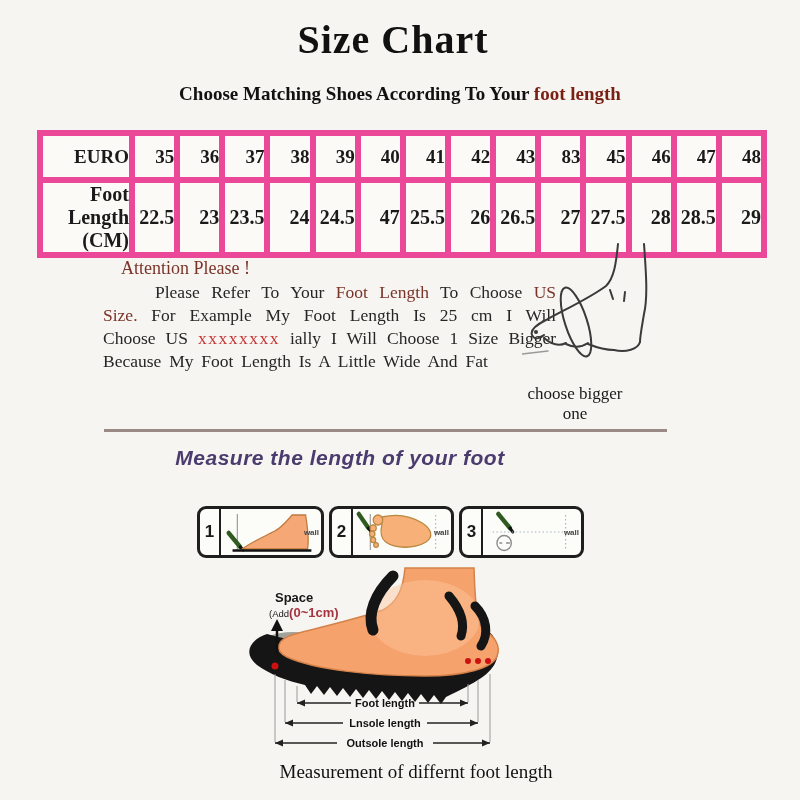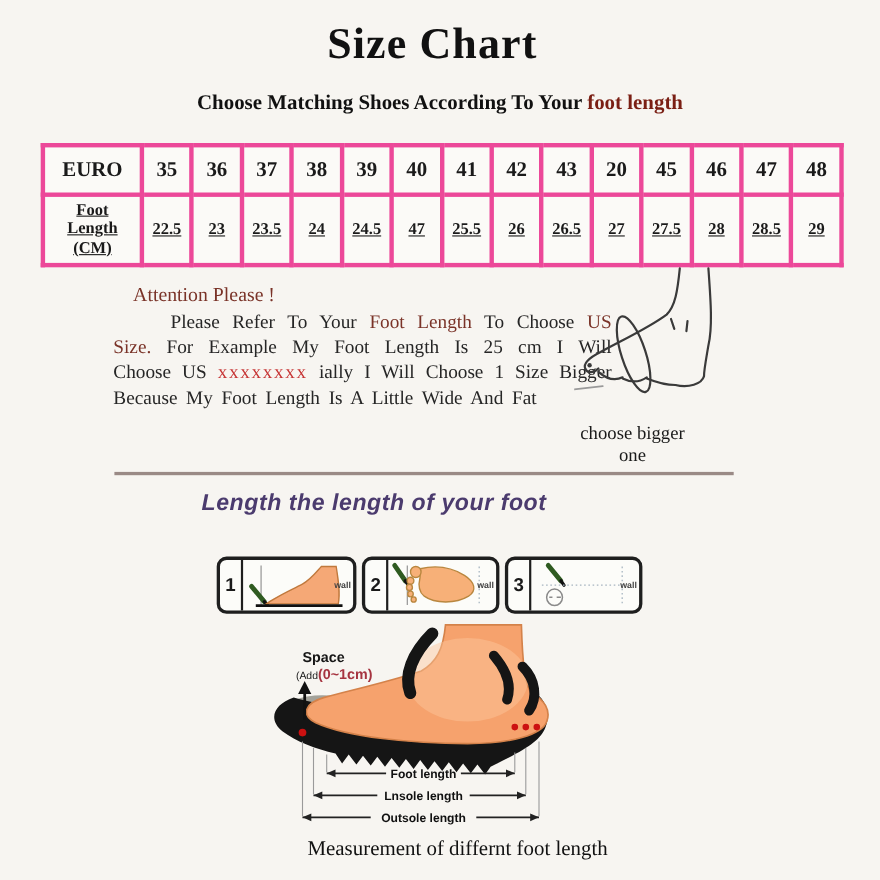--- a/index.html
+++ b/index.html
@@ -8,23 +8,23 @@
           font-family:"Liberation Serif",serif;color:#1a1a1a;}
 
   .main-title{position:absolute;top:16px;left:0;width:786px;text-align:center;
               font-size:40px;font-weight:bold;letter-spacing:1px;color:#111;}
   .subtitle{position:absolute;top:83px;left:0;width:800px;text-align:center;
             font-size:19px;font-weight:bold;color:#111;}
   .subtitle .hl{color:#7a1f14;}
 
   table.size-table{position:absolute;left:37px;top:130px;width:730px;border-collapse:collapse;
        table-layout:fixed;text-align:center;font-weight:bold;background:#fbfaf7;border:3px solid #000;}
-  table.size-table th,table.size-table td{border:4px solid #ec4899;padding:0;}
+  table.size-table th,table.size-table td{border:6px solid #ec4899;padding:0;text-align:right;}
   tr.row-euro th,tr.row-euro td{height:41px;font-size:19px;}
-  tr.row-cm th,tr.row-cm td{height:60px;font-size:15px;text-decoration:underline;}
+  tr.row-cm th,tr.row-cm td{height:60px;font-size:20px;}
   th.corner{width:86px;}
   th.multiline{font-size:16px;line-height:1.15;white-space:pre-line;}
 
   .attention-heading{position:absolute;left:121px;top:258px;font-size:18px;color:#7a3328;}
   .attention-body{position:absolute;left:103px;top:281px;width:453px;font-size:17.5px;
                   line-height:23px;text-align:justify;text-indent:52px;word-spacing:3.5px;color:#262626;}
   .seg-dark{color:#262626;}
   .seg-maroon{color:#7a3328;}
   .seg-red{color:#c63434;letter-spacing:1.5px;}
 
@@ -72,21 +72,21 @@
       <th class="corner">EURO</th>
     <td>35</td>
           <td>36</td>
           <td>37</td>
           <td>38</td>
           <td>39</td>
           <td>40</td>
           <td>41</td>
           <td>42</td>
           <td>43</td>
-          <td>20</td>
+          <td>83</td>
           <td>45</td>
           <td>46</td>
           <td>47</td>
           <td>48</td>
         </tr>
     <tr class="row-cm">
       <th class="corner multiline">Foot
 Length
 (CM)</th>
     <td>22.5</td>
@@ -120,21 +120,21 @@
     <ellipse cx="54" cy="80" rx="11" ry="36" transform="rotate(-18 54 80)"></ellipse>
     <path d="M 88,48 l 3,9 M 103,50 l -1,9"></path>
     <circle cx="14" cy="90" r="2" fill="#3a3a3a" stroke="none"></circle>
     <line x1="0" y1="112" x2="26" y2="109" stroke="#9a9a9a" stroke-width="1.5"></line>
   </svg>
 
   <div class="choose-caption">choose bigger one</div>
 
   <div class="divider"></div>
 
-  <div class="measure-heading">Length the length of your foot</div>
+  <div class="measure-heading">Measure the length of your foot</div>
 
   <div class="step-box step-1">
     <div class="step-number">1</div>
     <div class="step-content">
       <svg viewBox="0 0 104 46" preserveAspectRatio="none">
         <line x1="17" y1="5" x2="17" y2="41" stroke="#9a9a9a" stroke-width="1.2"></line>
         <line x1="8" y1="24" x2="20" y2="38" stroke="#2f5b21" stroke-width="4.5" stroke-linecap="round"></line>
         <line x1="20" y1="38" x2="23" y2="41" stroke="#111" stroke-width="3" stroke-linecap="round"></line>
         <path d="M 22,40 C 30,34 44,28 56,22 C 64,18 70,10 74,6 L 88,6 C 90,18 92,30 90,40 Z" fill="#f5a876" stroke="#c0793d" stroke-width="1.3"></path>
         <line x1="12" y1="41.5" x2="94" y2="41.5" stroke="#111" stroke-width="2.5"></line>

